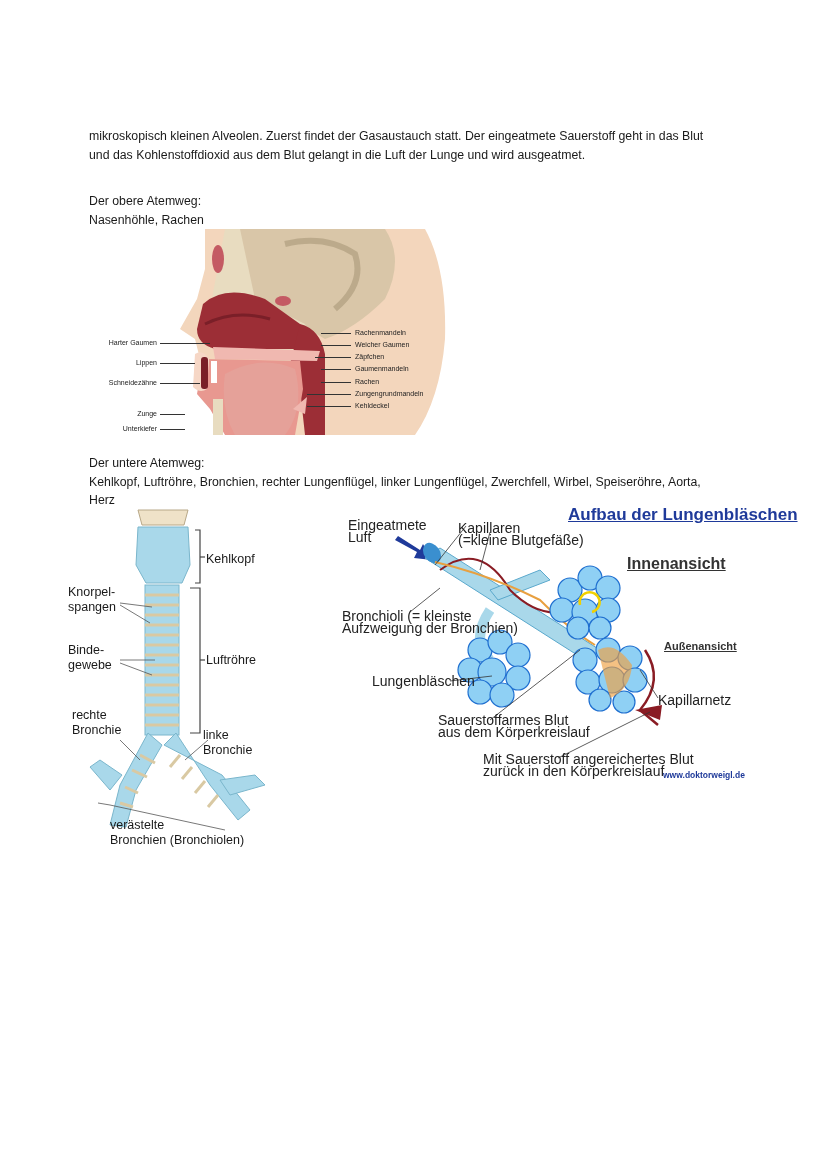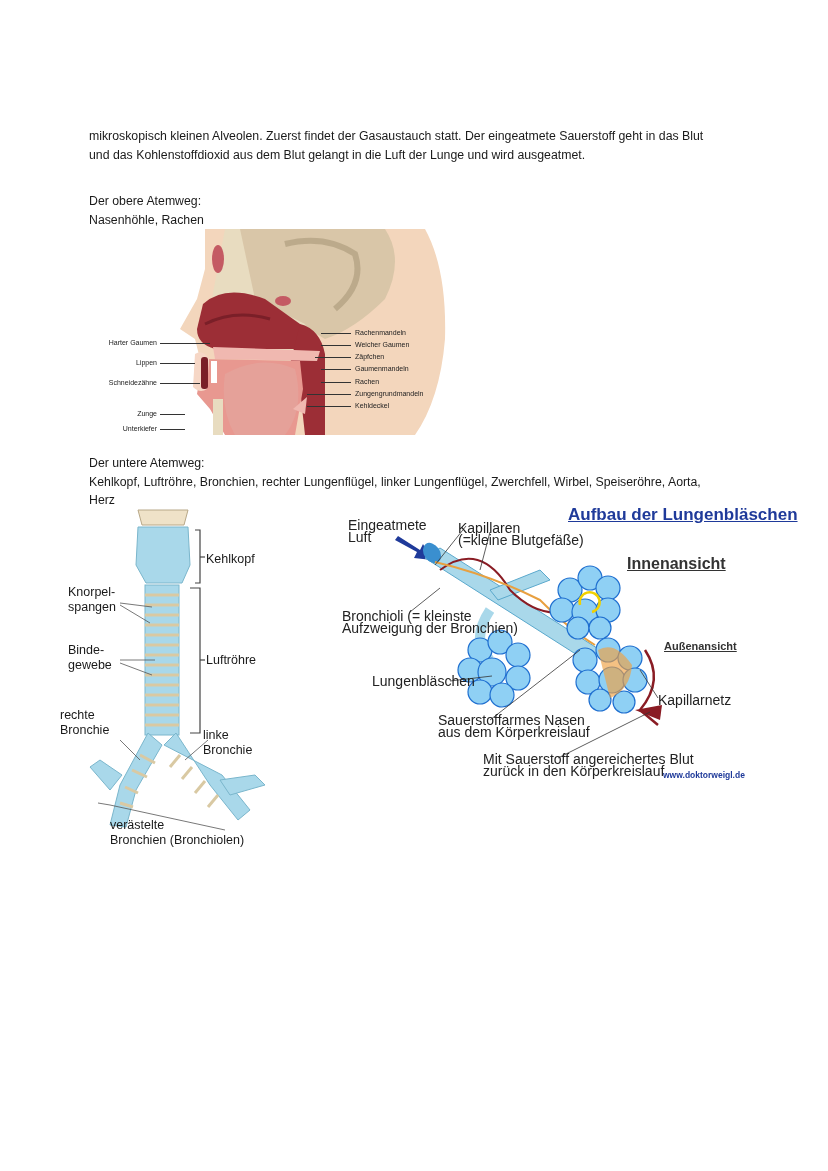--- a/index.html
+++ b/index.html
@@ -148,21 +148,21 @@
   <div class="lbl2" style="left:146px; top:47px;">Kehlkopf</div>
   <div class="lbl2" style="left:8px; top:80px;">
     <div>Knorpel-</div>
     <div>spangen</div>
   </div>
   <div class="lbl2" style="left:8px; top:138px;">
     <div>Binde-</div>
     <div>gewebe</div>
   </div>
   <div class="lbl2" style="left:146px; top:148px;">Luftröhre</div>
-  <div class="lbl2" style="left:0; top:203px;">
+  <div class="lbl2" style="left:12px; top:203px;">
     <div>rechte</div>
     <div>Bronchie</div>
   </div>
   <div class="lbl2" style="left:143px; top:223px;">
     <div>linke</div>
     <div>Bronchie</div>
   </div>
   <div class="lbl2" style="left:8px; top:313px;margin-left:42px;">
     <div>verästelte</div>
     <div>Bronchien (Bronchiolen)</div>
@@ -232,21 +232,21 @@
   </div>
   <div class="abs" style="left:287px; top:55px; font-size:16px; font-weight:bold; color:#333; text-decoration:underline;">Innenansicht</div>
   <div class="lbl3" style="left:2px; top:110px;">
     <div>Bronchioli (= kleinste</div>
     <div>Aufzweigung der Bronchien)</div>
   </div>
   <div class="abs" style="left:292px; top:140px; font-size:11px; font-weight:bold; color:#333; text-decoration:underline;margin-left:32px;">Außenansicht</div>
   <div class="lbl3" style="left:32px; top:175px;">Lungenbläschen</div>
   <div class="lbl3" style="left:318px; top:194px;">Kapillarnetz</div>
   <div class="lbl3" style="left:98px; top:214px;">
-    <div>Sauerstoffarmes Nasen</div>
+    <div>Sauerstoffarmes Blut</div>
     <div>aus dem Körperkreislauf</div>
   </div>
   <div class="lbl3" style="left:143px; top:253px;">
     <div>Mit Sauerstoff angereichertes Blut</div>
     <div>zurück in den Körperkreislauf</div>
   </div>
   <div class="abs" style="left:323px; top:270px; font-size:8.5px; font-weight:bold; color:#1f3a9a; white-space:nowrap;">www.doktorweigl.de</div>
 </div>
 
 </body></html>

